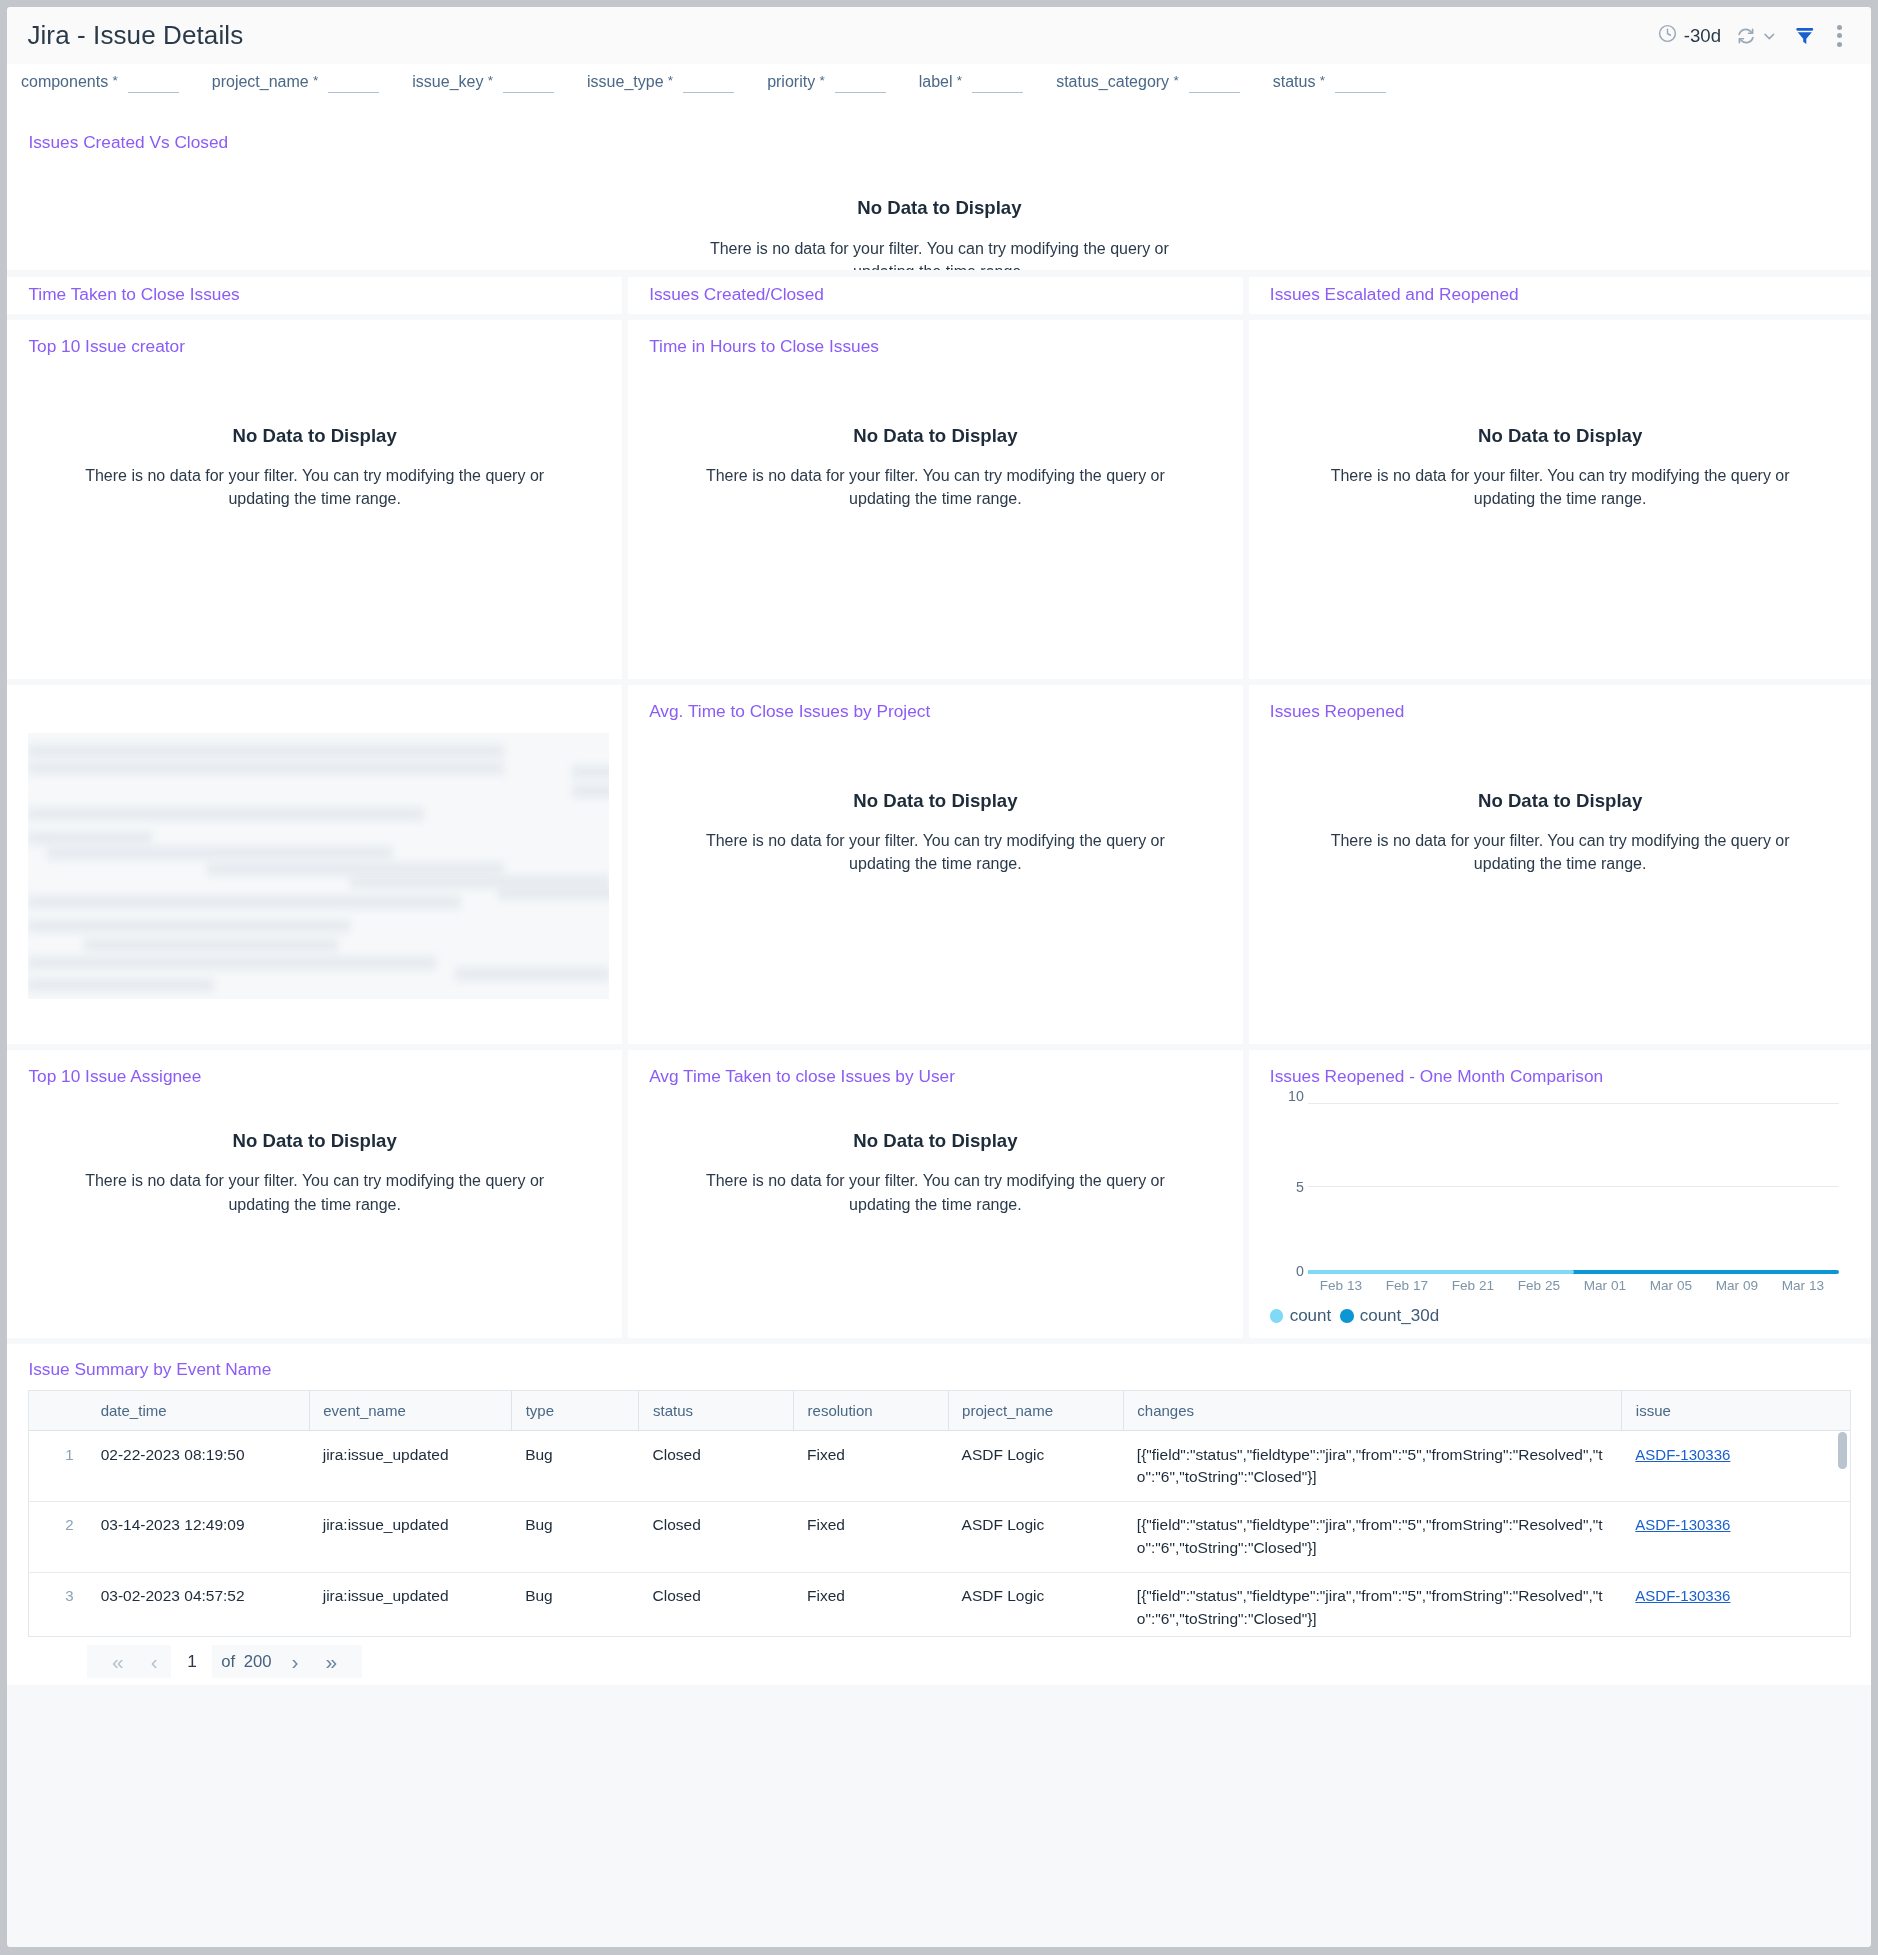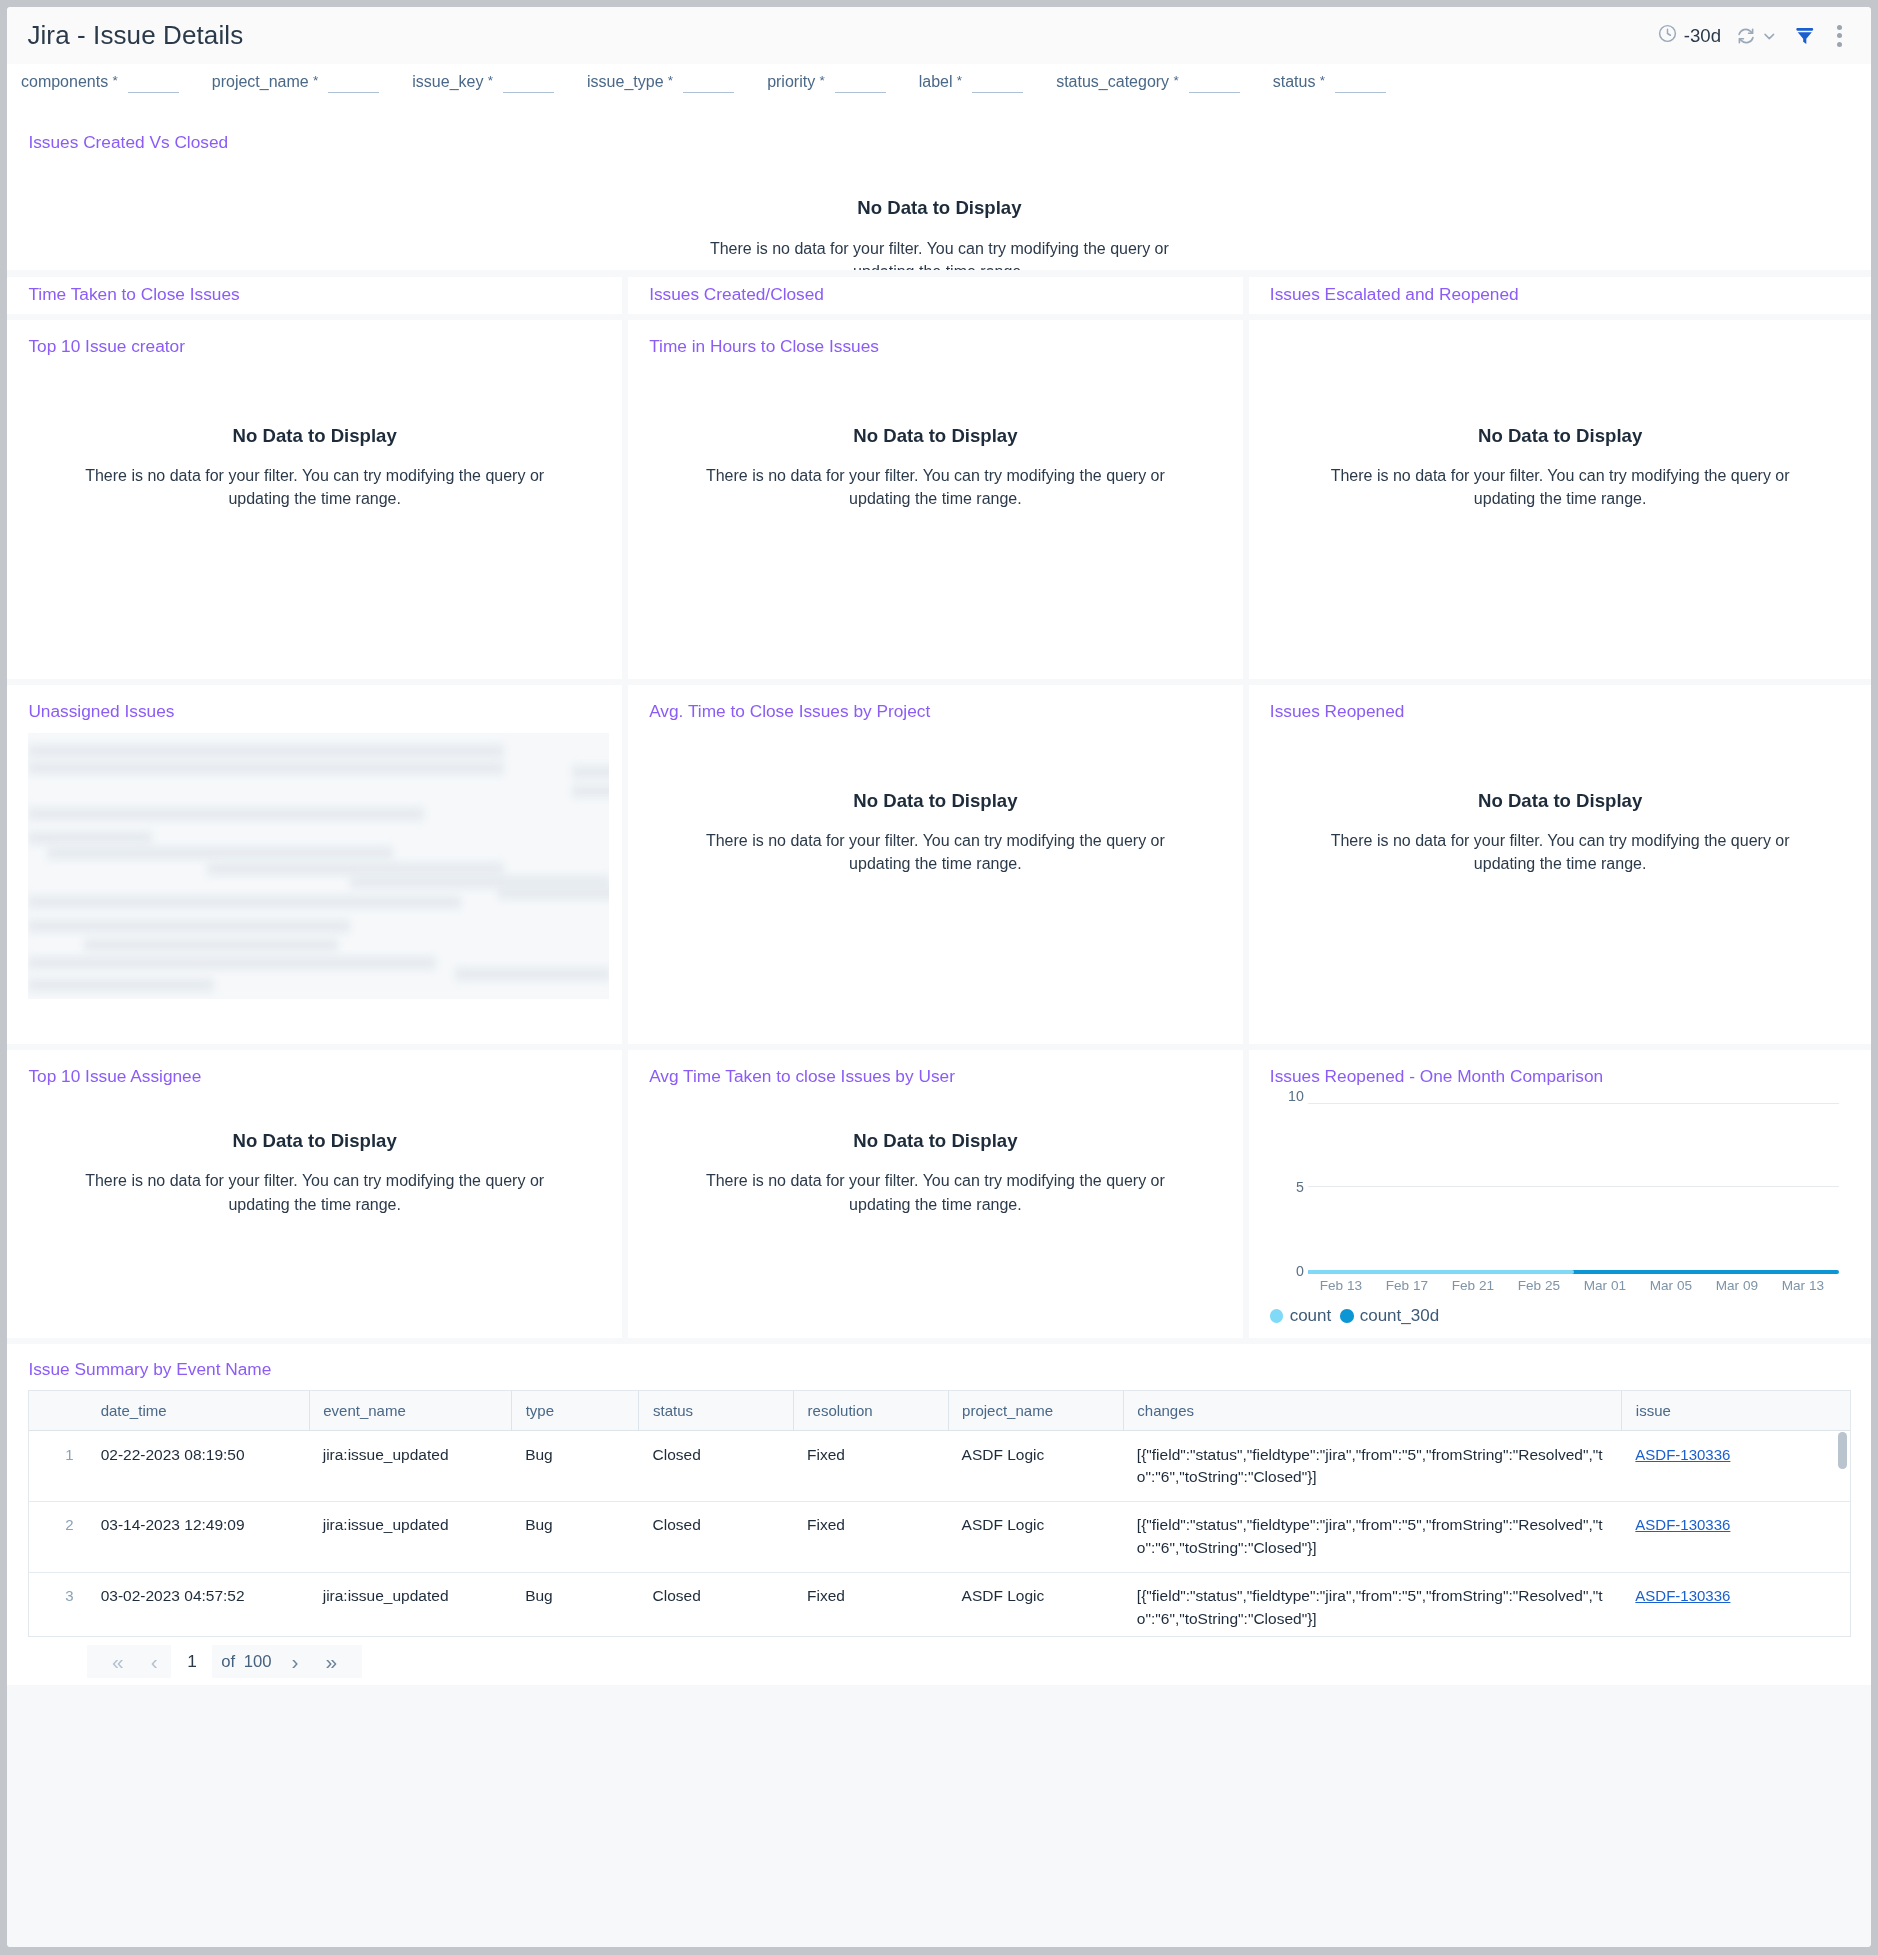--- a/index.html
+++ b/index.html
@@ -504,21 +504,20 @@
       <div class="panel col-r">
         <div class="nodata">
           <div class="nodata-title">No Data to Display</div>
           <div class="nodata-sub">There is no data for your filter. You can try modifying the query or updating the time range.</div>
         </div>
       </div>
     </div>
 
     <div class="row row4">
       <div class="panel col-l">
-        <div class="panel-title">Unassigned Issues</div>
         <div class="blur-table">
           <div class="blur-row" style="left:0;top:11px;width:476px;"></div>
           <div class="blur-row" style="left:0;top:28.4px;width:476px;"></div>
           <div class="blur-row" style="left:544px;top:32px;width:229px;"></div>
           <div class="blur-row" style="left:544px;top:51px;width:260px;"></div>
           <div class="blur-row" style="left:0;top:74px;width:396px;"></div>
           <div class="blur-row" style="left:0;top:98px;width:124px;"></div>
           <div class="blur-row" style="left:18.6px;top:113px;width:346px;"></div>
           <div class="blur-row" style="left:179px;top:129px;width:297px;"></div>
           <div class="blur-row" style="left:322px;top:142px;width:260px;"></div>
@@ -676,21 +675,21 @@
             </tbody>
           </table>
           <div class="vscroll"></div>
         </div>
 
         <div class="pager">
           <span class="pager-btn">«</span>
           <span class="pager-btn">‹</span>
           <input class="page-input" type="text" value="1" style="">
           <span class="pager-of">of</span>
-          <span class="pager-total">100</span>
+          <span class="pager-total">200</span>
           <span class="pager-btn dark">›</span>
           <span class="pager-btn dark">»</span>
         </div>
       </div>
     </div>
 
   </div>
 </div>
 
 

